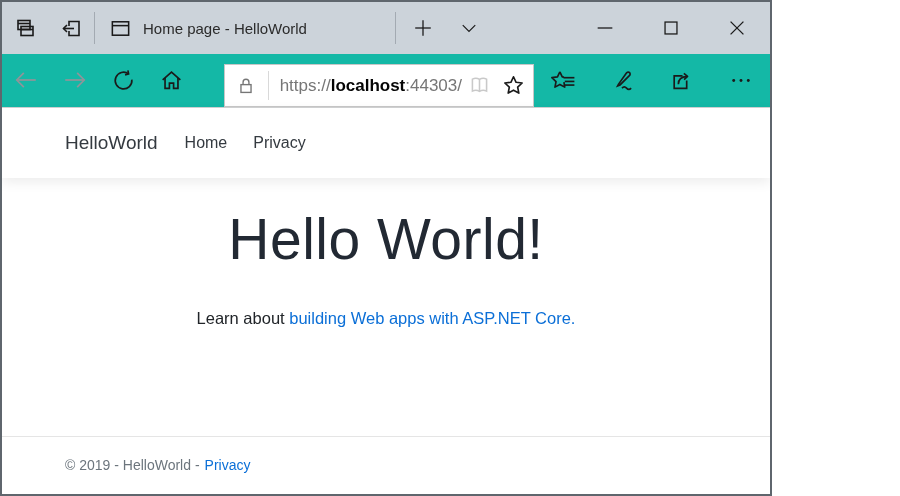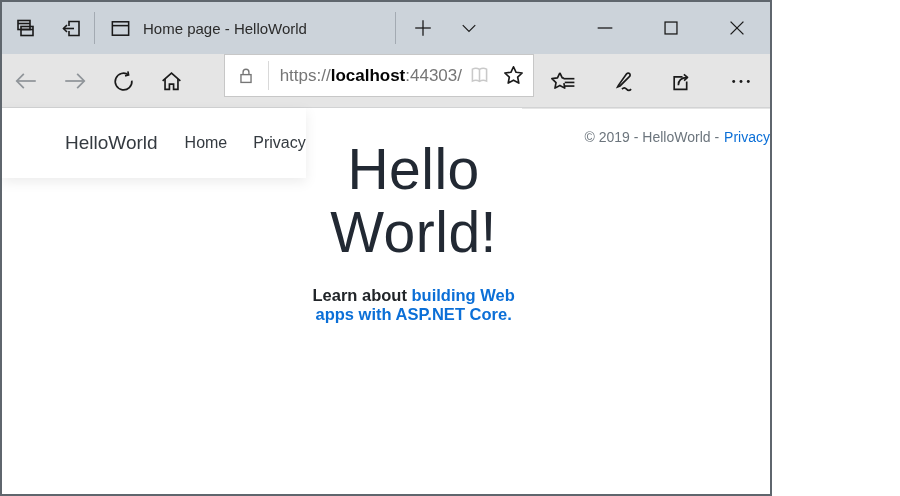--- a/index.html
+++ b/index.html
@@ -10,42 +10,42 @@
   
   .titlebar { height:52px; background:#ccd3da; display:flex; align-items:stretch; flex:0 0 auto; }
   .tb-btn { width:46px; display:flex; align-items:center; justify-content:center; }
   .tb-sep { width:1px; background:#a3aab2; margin:10px 0; }
   .tab { width:300px; display:flex; align-items:center; padding-left:14px; }
   .tab-title { font-size:15px; color:#2b2b2b; margin-left:11px; white-space:nowrap; }
   .caption-group { margin-left:auto; display:flex; }
   .caption-btn { width:66px; display:flex; align-items:center; justify-content:center; }
 
   
-  .toolbar { height:54px; background:#e5e5e5; border-bottom:1px solid #d2d3d4; display:flex; align-items:flex-start; flex:0 0 auto; }
+  .toolbar { height:54px; background:#14b8a6; border-bottom:1px solid #d2d3d4; display:flex; align-items:flex-end; flex:0 0 auto; }
   .nav-btn { width:59px; height:54px; display:flex; align-items:center; justify-content:center; }
   .addressbar { margin-left:28px; width:372px; height:43px; background:#fff; border:1px solid #c7c7c7; display:flex; align-items:center; }
   .lock-cell { width:43px; display:flex; align-items:center; justify-content:center; }
   .addr-sep { width:1px; height:29px; background:#d9d9d9; }
   .url-text { flex:1; font-size:17px; padding-left:11px; white-space:nowrap; overflow:hidden; }
   .url-dim { color:#767676; }
   .url-host { color:#050505; font-weight:600; }
   .addr-icon { width:34px; display:flex; align-items:center; justify-content:center; }
   .right-group { margin-left:auto; display:flex; }
 
   
-  .page { flex:1; background:#fff; position:relative; display:flex; flex-direction:row; }
+  .page { flex:1; background:#fff; position:relative; display:flex; flex-direction:column; }
   .site-header { height:70px; display:flex; align-items:center; padding-left:63px; background:#fff;
                  box-shadow:0 4px 12px rgba(0,0,0,.08); position:relative; z-index:2; }
   .brand { font-size:19px; color:#343a40; text-decoration:none; margin-right:27px; cursor:pointer; }
   .site-nav { display:flex; gap:26px; }
   .site-link { font-size:16px; color:#343a40; text-decoration:none; cursor:pointer; }
 
   .main { flex:1; text-align:center; padding-top:30px; background:#fff; }
   .hero-title { font-size:57px; font-weight:200; color:#222933; line-height:1.1; letter-spacing:.5px; }
-  .hero-sub { margin-top:23px; font-size:16.5px; color:#212529;font-weight:bold; }
+  .hero-sub { margin-top:38px; font-size:16.5px; color:#212529; }
   .hero-link { color:#0b6fd7; text-decoration:none; cursor:pointer; }
 
   .site-footer { height:58px; border-top:1px solid #e5e5e5; line-height:57px; padding-left:63px; font-size:14px;
                  color:#6c757d; white-space:nowrap; background:#fff; }
   .footer-link { color:#0b6fd7; text-decoration:none; cursor:pointer; margin-left:5px; }
 
   svg { display:block; }
   .ic  { stroke:#1a1a1a; fill:none; stroke-width:1.6; }
   .ic-thin { stroke:#1a1a1a; fill:none; stroke-width:1.4; }
   .ic-dim  { stroke:#8f9499; fill:none; stroke-width:1.6; }

